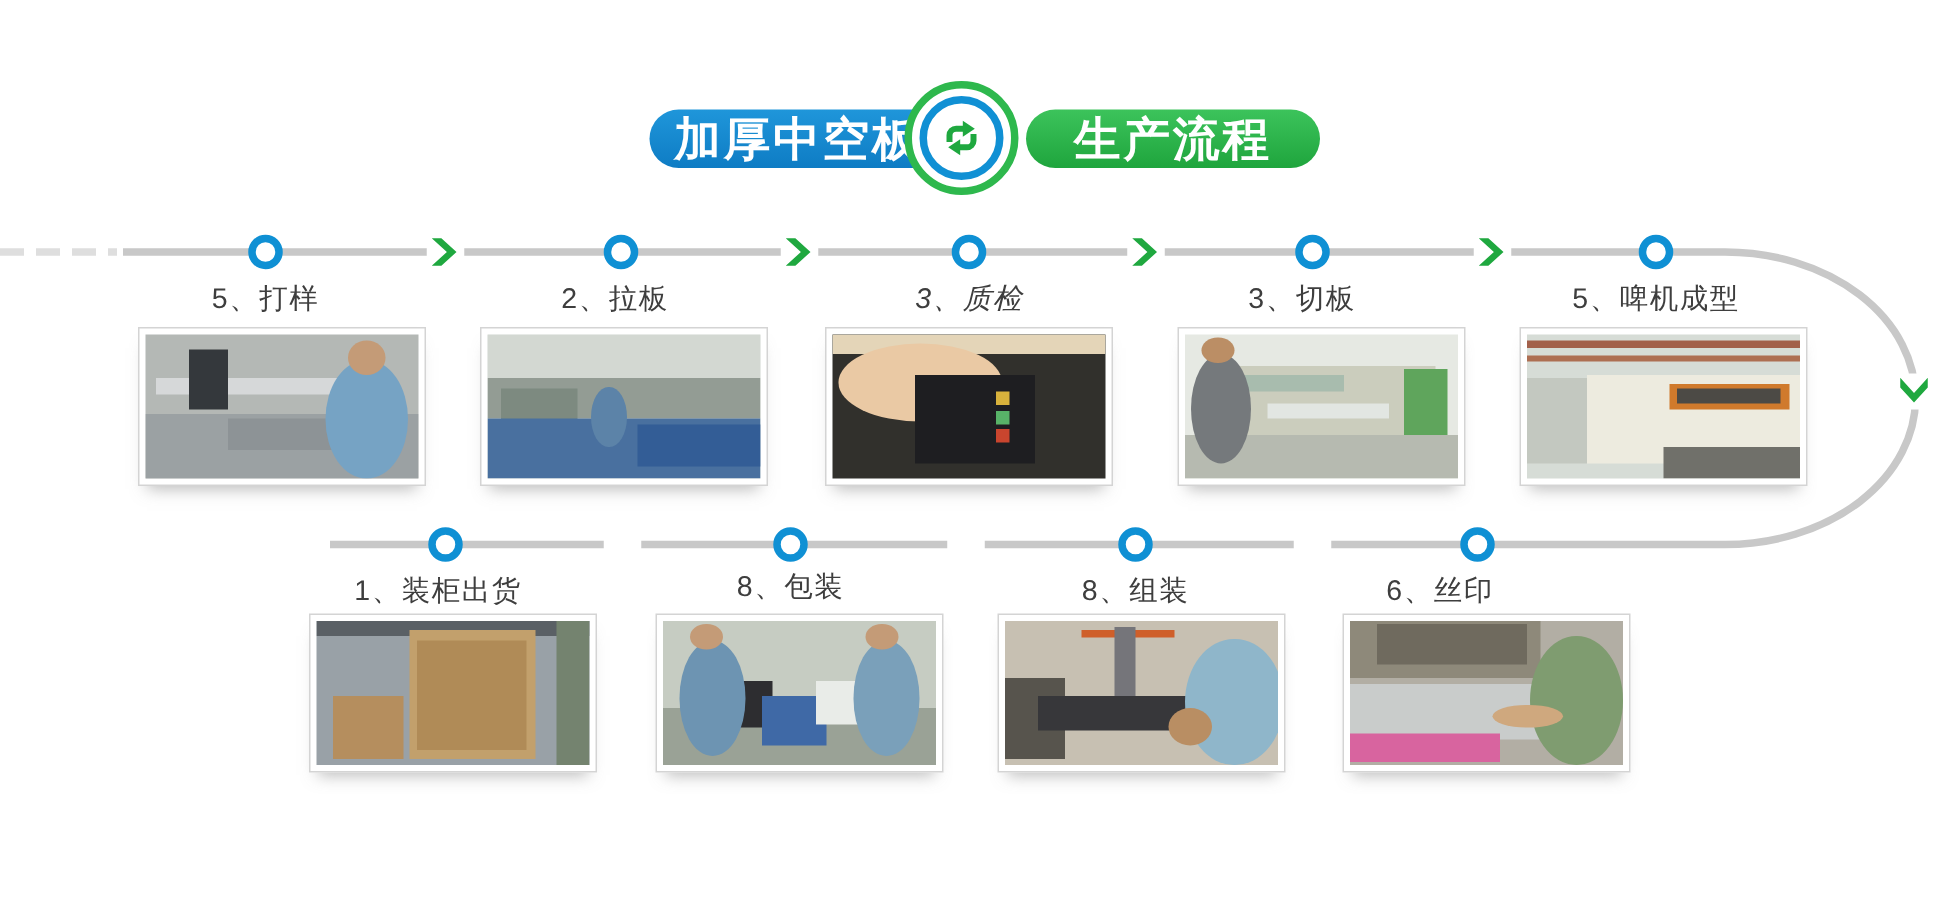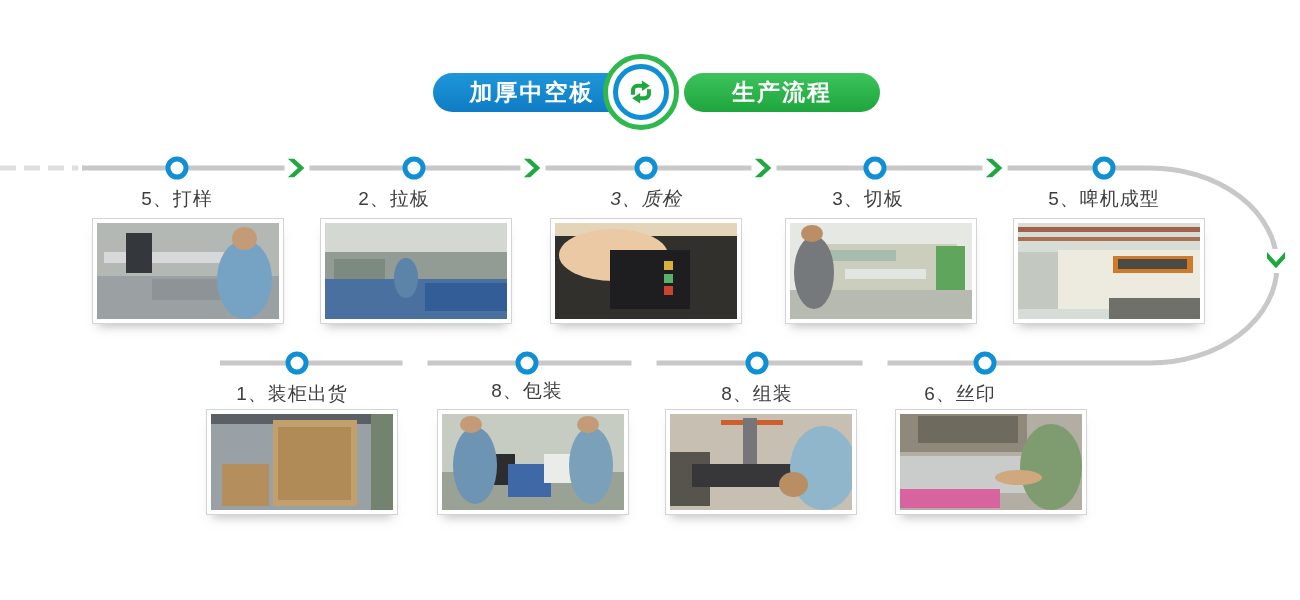--- a/index.html
+++ b/index.html
@@ -6,21 +6,21 @@
     --line:#c8c8c8; --dash:#dedede; --node:#0f90d4; --arrow:#1fa83f;
     --pill-blue-a:#1f96da; --pill-blue-b:#0e7cc4;
     --pill-green-a:#3cc35b; --pill-green-b:#1fa53d;
   }
   html,body{margin:0;padding:0;background:#fff;}
   body{font-family:"Liberation Sans","DejaVu Sans",sans-serif;}
   .stage{position:relative;width:1300px;height:600px;background:#fff;overflow:hidden;}
 
   
   .pill{position:absolute;top:73px;height:39px;border-radius:20px;display:flex;
-        align-items:center;justify-content:center;color:#fff;font-size:23px;
+        align-items:center;justify-content:center;color:#fff;font-size:31px;
         font-weight:bold;letter-spacing:2px;z-index:1;}
   .pill-blue{left:433px;width:198px;background:linear-gradient(180deg,var(--pill-blue-a),var(--pill-blue-b));}
   .pill-green{left:684px;width:196px;background:linear-gradient(180deg,var(--pill-green-a),var(--pill-green-b));}
   .badge{position:absolute;left:603px;top:54px;width:76px;height:76px;border-radius:50%;
          background:#fff;border:5px solid #2eb84d;box-sizing:border-box;display:flex;
          align-items:center;justify-content:center;z-index:3;}
   .badge-inner{width:56px;height:56px;border-radius:50%;border:5px solid #1090d4;
                box-sizing:border-box;background:#fff;display:flex;align-items:center;justify-content:center;}
 
   
@@ -136,21 +136,21 @@
             <div class="layer" style="left: 4%; top: 30%; width: 88%; height: 12%; background: rgb(214, 216, 217);"></div>
             <div class="layer" style="left: 16%; top: 10%; width: 14%; height: 42%; background: rgb(52, 56, 60);"></div>
             <div class="layer" style="left: 30%; top: 58%; width: 42%; height: 22%; background: rgb(141, 147, 150);"></div>
             <div class="layer" style="left: 66%; top: 18%; width: 30%; height: 82%; background: rgb(118, 163, 196); border-radius: 50%;"></div>
             <div class="layer" style="left: 74%; top: 4%; width: 14%; height: 24%; background: rgb(196, 155, 119); border-radius: 50%;"></div>
           </div>
     </figure>
   </div>
 
   <div class="step">
-    <div class="step-label" style="left: 284px; top: 186px;">2、拉板</div>
+    <div class="step-label" style="left: 300px; top: 186px;">2、拉板</div>
     <figure class="photo" style="left: 320px; top: 218px;">
       <div class="photo-canvas" style="background: rgb(221, 225, 221);">
             <div class="layer" style="left: 0%; top: 0%; width: 100%; height: 30%; background: rgb(211, 216, 210);"></div>
             <div class="layer" style="left: 0%; top: 30%; width: 100%; height: 28%; background: rgb(147, 156, 148);"></div>
             <div class="layer" style="left: 5%; top: 38%; width: 28%; height: 32%; background: rgb(125, 138, 128);"></div>
             <div class="layer" style="left: 0%; top: 58%; width: 100%; height: 42%; background: rgb(73, 112, 159);"></div>
             <div class="layer" style="left: 55%; top: 62%; width: 45%; height: 30%; background: rgb(51, 93, 150);"></div>
             <div class="layer" style="left: 38%; top: 36%; width: 13%; height: 42%; background: rgb(92, 131, 168); border-radius: 50%;"></div>
           </div>
     </figure>

